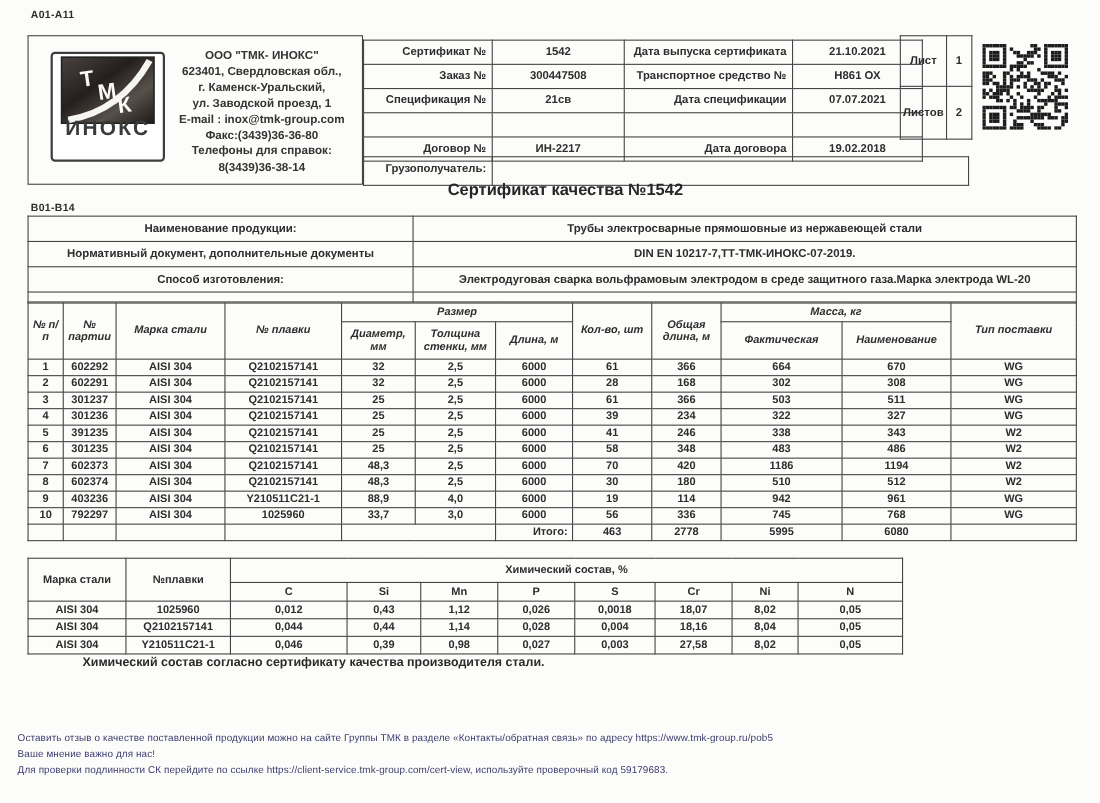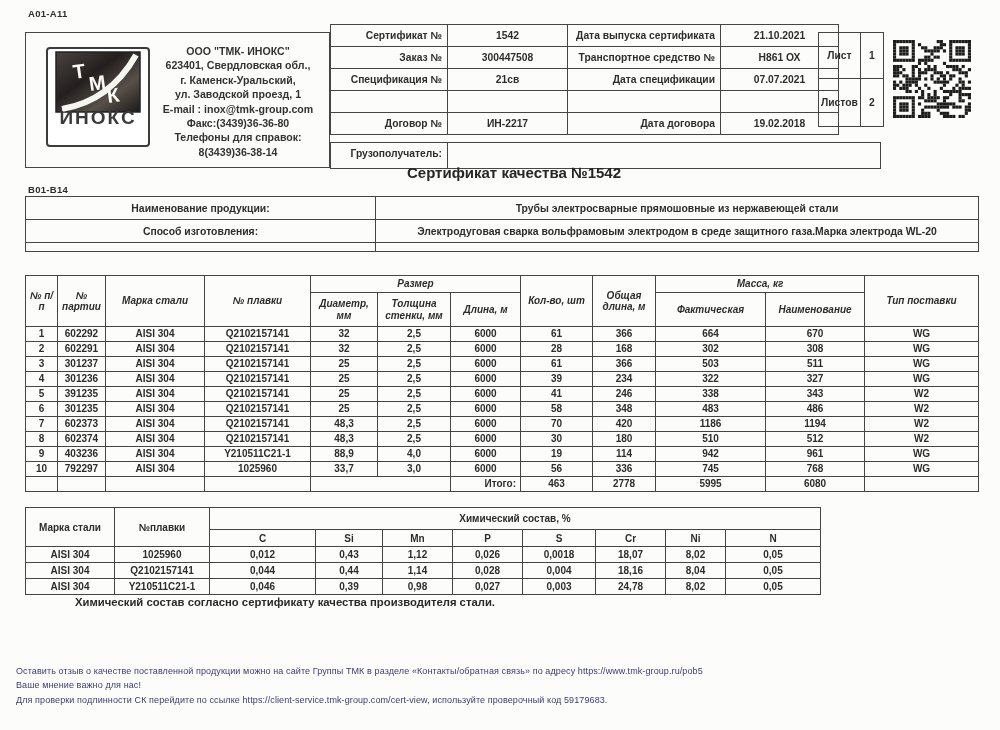--- a/index.html
+++ b/index.html
@@ -33,21 +33,21 @@
     color:#333;
   }
 
   
   .doc-table{border-collapse:collapse; table-layout:fixed;}
   .doc-table td, .doc-table th{
     border:1.5px solid #454545; box-sizing:border-box;
     font-size:10px; font-weight:700; color:#2d2d2d;
     text-align:center; vertical-align:middle; padding:0 2px; overflow:hidden;
   }
-  .cert-table{left:330px; top:24px;}
+  .cert-table{left:330px; top:36px;}
   .cert-table td{height:22px; font-size:10.3px;}
   .cert-table td.lab{text-align:right; padding-right:5px;}
   .consignee-row{left:330px; top:142px;}
   .consignee-row td{height:26px; font-size:10.3px;}
   .consignee-row td.lab{text-align:right; padding-right:5px; vertical-align:top; padding-top:5px;}
   .mini-table{left:818px; top:32px;}
   .mini-table td{font-size:10.3px;}
 
   
   .title{
@@ -513,20 +513,24 @@
     <colgroup>
         <col style="width:350px">
         <col style="width:603px">
       </colgroup>
     <tbody>
         <tr class="pr">
       <td>Наименование продукции:</td>
       <td>Трубы электросварные прямошовные из нержавеющей стали</td>
     </tr>
     <tr class="pr">
+      <td>Нормативный документ, дополнительные документы</td>
+      <td>DIN EN 10217-7,ТТ-ТМК-ИНОКС-07-2019.</td>
+    </tr>
+    <tr class="pr">
       <td>Способ изготовления:</td>
       <td>Электродуговая сварка вольфрамовым электродом в среде защитного газа.Марка электрода WL-20</td>
     </tr>
     <tr class="gap">
       <td></td>
       <td></td>
     </tr>
   </tbody>
     </table>
 
@@ -778,21 +782,21 @@
         <td>0,05</td>
       </tr>
       <tr>
         <td>AISI 304</td>
         <td>Y210511C21-1</td>
         <td>0,046</td>
         <td>0,39</td>
         <td>0,98</td>
         <td>0,027</td>
         <td>0,003</td>
-        <td>24,78</td>
+        <td>27,58</td>
         <td>8,02</td>
         <td>0,05</td>
       </tr>
     </tbody>
   </table>
 
   <div class="abs chem-note">Химический состав согласно сертификату качества производителя стали.</div>
 
   <div class="abs footer-line f1">Оставить отзыв о качестве поставленной продукции можно на сайте Группы ТМК в разделе «Контакты/обратная связь» по адресу https://www.tmk-group.ru/pob5</div>
   <div class="abs footer-line f2">Ваше мнение важно для нас!</div>

